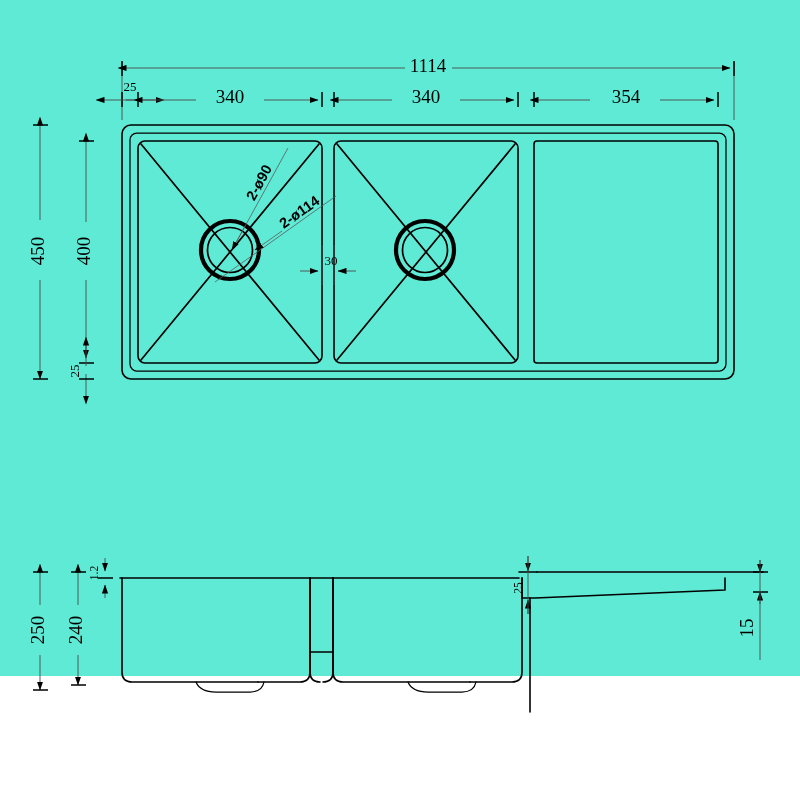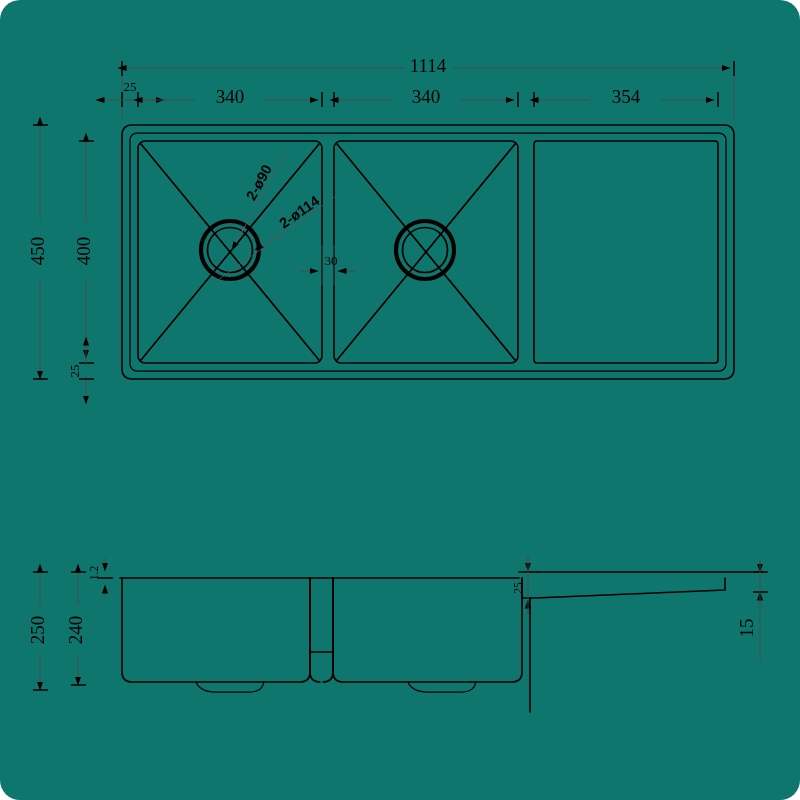--- a/index.html
+++ b/index.html
@@ -10,23 +10,22 @@
   }
   body {
     width: 800px;
     height: 800px;
     overflow: hidden;
     font-family: "Liberation Serif", serif;
   }
   #drawing-root {
     position: relative;
     width: 800px;
-    height: 800px;
-    background: #0f766e;
-    border-radius: 20px;
+    height: 676px;
+    background: #5eead4;
   }
   svg#tech-drawing {
     display: block;
     width: 800px;
     height: 800px;
   }
   .outline {
     fill: none;
     stroke: #000000;
     stroke-width: 1.6;

